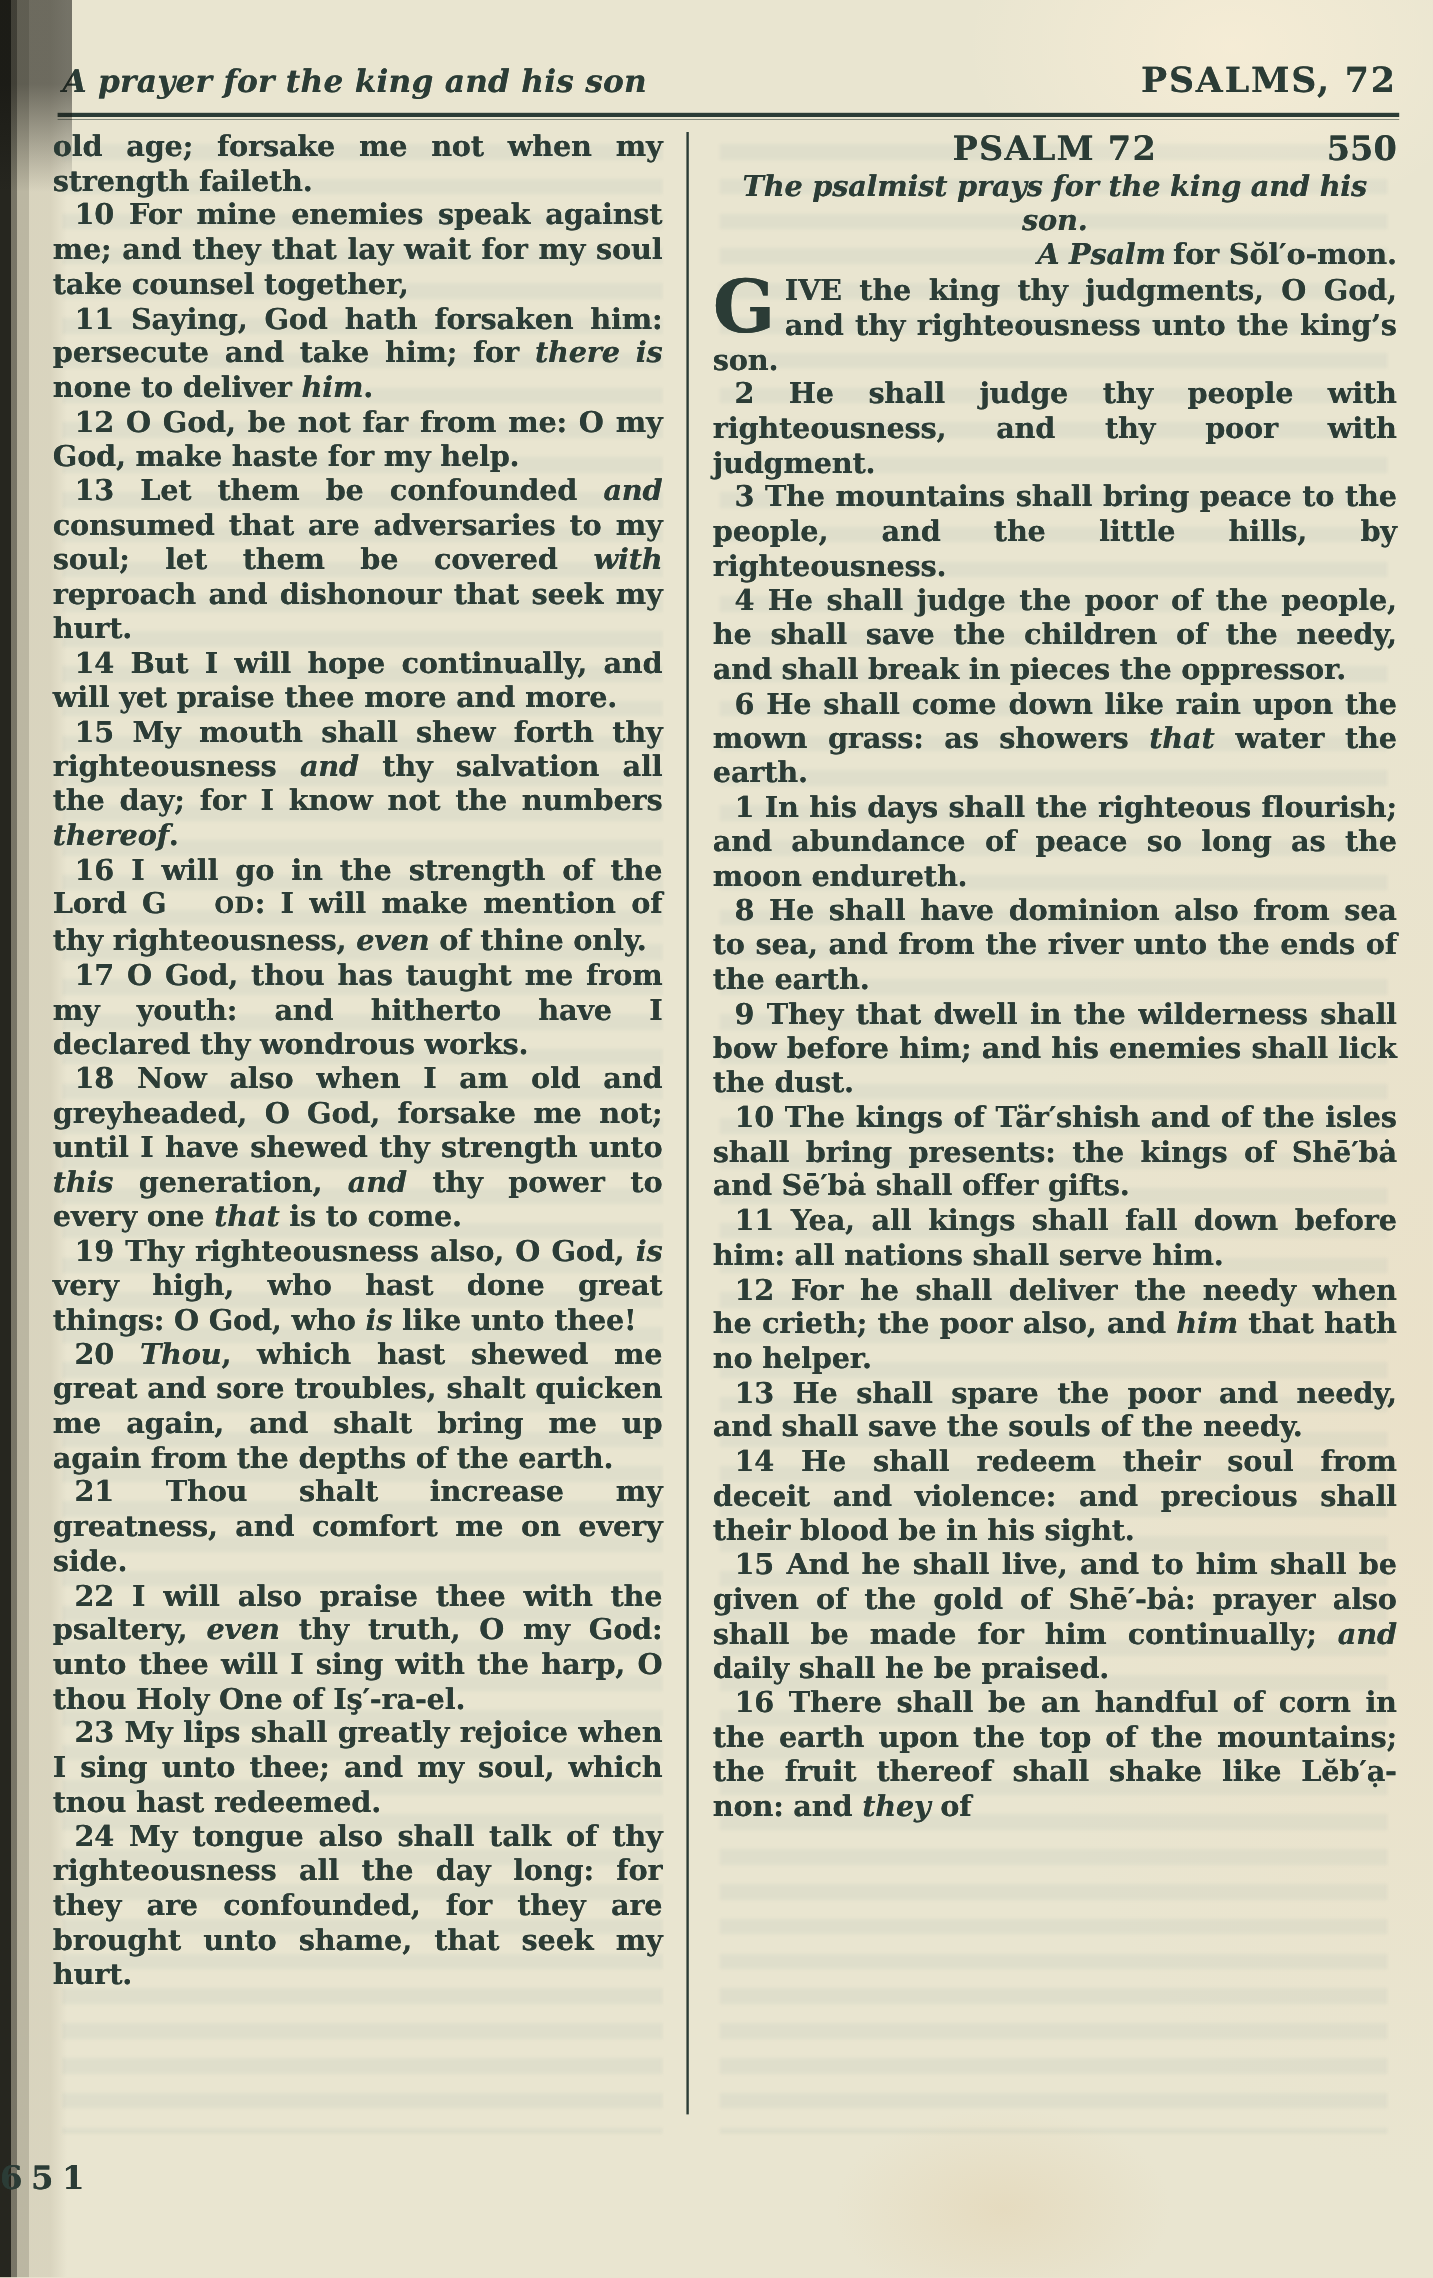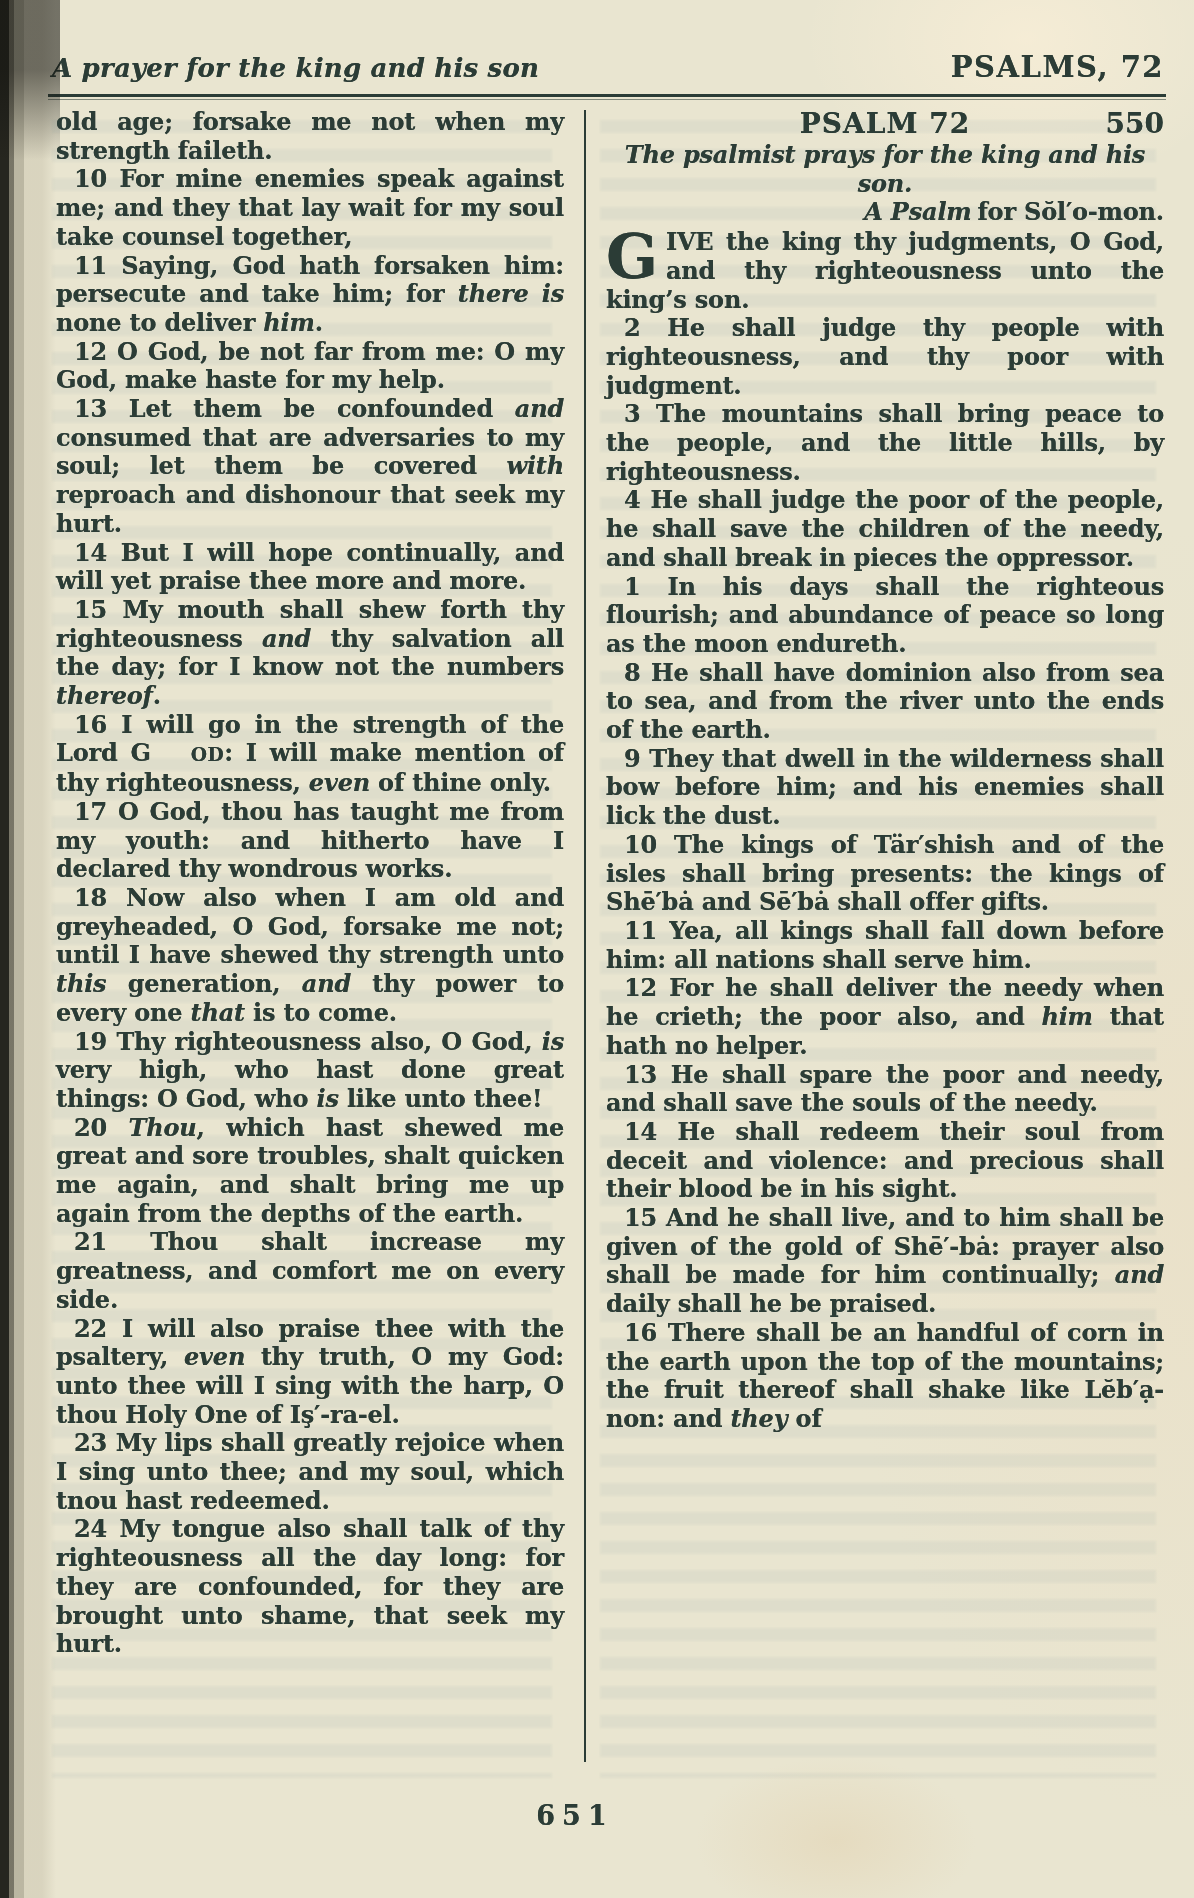--- a/index.html
+++ b/index.html
@@ -39,21 +39,21 @@
 
   .rule {
     margin:10px 28px 2px 48px; height:8px;
     background:linear-gradient(#2b3c36 0 3.5px, transparent 3.5px 5.2px,
                rgba(43,60,54,.55) 5.2px 6.4px, transparent 6.4px);
   }
 
   main.columns {
     display:grid;
     grid-template-columns:508px 42px 1fr;
-    padding:4px 30px 0 56px;
+    padding:4px 30px 0 44px;
     position:relative;
   }
   .col { font-size:24px; line-height:28.7px; letter-spacing:-.2px; hyphens:auto; }
   .divider { justify-self:center; width:2.5px; height:1652px; background:#2b3c36; margin-top:2px; }
 
   .verse { margin:0; text-align:justify; text-indent:18px; }
   .verse.flush, .verse.opening { text-indent:0; }
   em { font-style:italic; }
   .sc { font-size:.78em; letter-spacing:.5px;margin-left:40px; }
 
@@ -63,21 +63,21 @@
   }
 
   .psalm-head { position:relative; text-align:center; font-size:28px; line-height:32px; letter-spacing:1px; }
   .psalm-ref  { position:absolute; right:0; top:0; letter-spacing:0; }
   .summary    { margin:1px 0 0; text-align:center; font-style:italic; font-weight:600; text-indent:0; }
   .inscription{ margin:0 0 1px; text-align:right; text-indent:0; font-weight:600; }
   .inscription em { padding-right:6px; }
 
   footer.folio {
     position:absolute; left:0; right:44px; top:1800px;
-    text-align:center; font-size:27px; letter-spacing:7px; font-weight:700;
+    text-align:left; font-size:27px; letter-spacing:7px; font-weight:700;
   }
 
   
   .ghost {
     position:absolute; top:120px; bottom:120px; pointer-events:none;
     background:repeating-linear-gradient(180deg,
       rgba(95,135,140,.07) 0 13px, transparent 13px 29px);
     filter:blur(1.3px);
   }
   .ghost.left  { left:52px;  width:500px; }
@@ -125,20 +125,21 @@
         <span>PSALM 72</span>
         <span class="psalm-ref">550</span>
       </div>
       <p class="summary"><em>The psalmist prays for the king and his son.</em></p>
       <p class="inscription"><em>A Psalm</em><span>for Sŏl′o-mon.</span></p>
       <div id="right-verses">
           <p class="verse opening"><span class="dropcap">G</span><span>IVE the king thy judgments, O God, and thy righteousness unto the king’s son.</span></p>
           <p class="verse"><span>2 He shall judge thy people with righteousness, and thy poor with judgment.</span></p>
           <p class="verse"><span>3 The mountains shall bring peace to the people, and the little hills, by righteousness.</span></p>
           <p class="verse"><span>4 He shall judge the poor of the people, he shall save the children of the needy, and shall break in pieces the oppressor.</span></p>
+          <p class="verse"><span>6 He shall come down like rain upon the mown grass: as showers </span><em>that</em><span> water the earth.</span></p>
           <p class="verse"><span>1 In his days shall the righteous flourish; and abundance of peace so long as the moon endureth.</span></p>
           <p class="verse"><span>8 He shall have dominion also from sea to sea, and from the river unto the ends of the earth.</span></p>
           <p class="verse"><span>9 They that dwell in the wilderness shall bow before him; and his enemies shall lick the dust.</span></p>
           <p class="verse"><span>10 The kings of Tär′shish and of the isles shall bring presents: the kings of Shē′bȧ and Sē′bȧ shall offer gifts.</span></p>
           <p class="verse"><span>11 Yea, all kings shall fall down before him: all nations shall serve him.</span></p>
           <p class="verse"><span>12 For he shall deliver the needy when he crieth; the poor also, and </span><em>him</em><span> that hath no helper.</span></p>
           <p class="verse"><span>13 He shall spare the poor and needy, and shall save the souls of the needy.</span></p>
           <p class="verse"><span>14 He shall redeem their soul from deceit and violence: and precious shall their blood be in his sight.</span></p>
           <p class="verse"><span>15 And he shall live, and to him shall be given of the gold of Shē′-bȧ: prayer also shall be made for him continually; </span><em>and</em><span> daily shall he be praised.</span></p>
           <p class="verse"><span>16 There shall be an handful of corn in the earth upon the top of the mountains; the fruit thereof shall shake like Lĕb′ạ-non: and </span><em>they</em><span> of</span></p>

